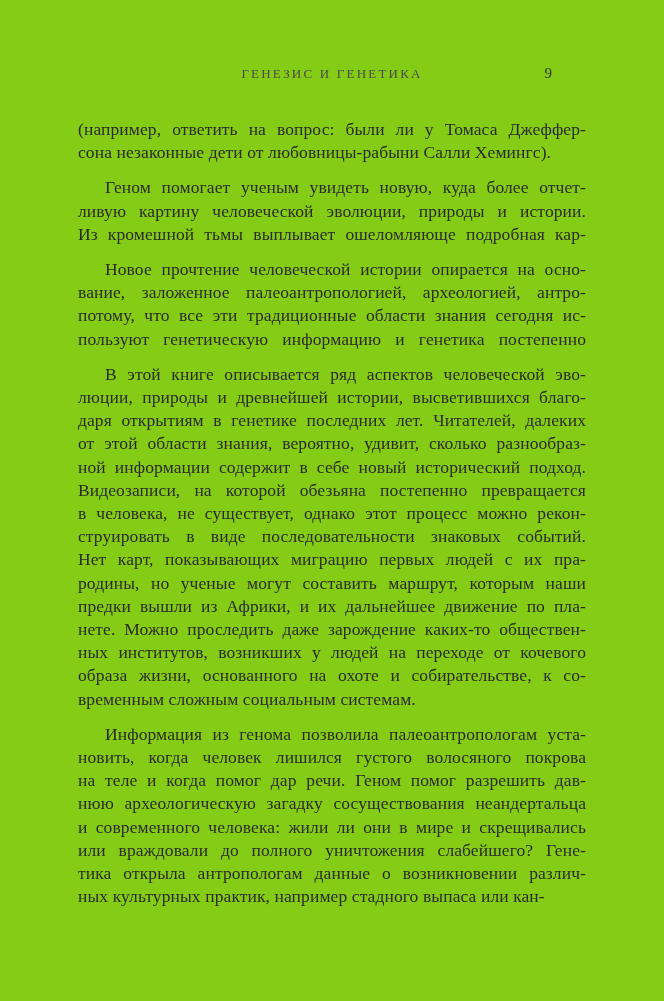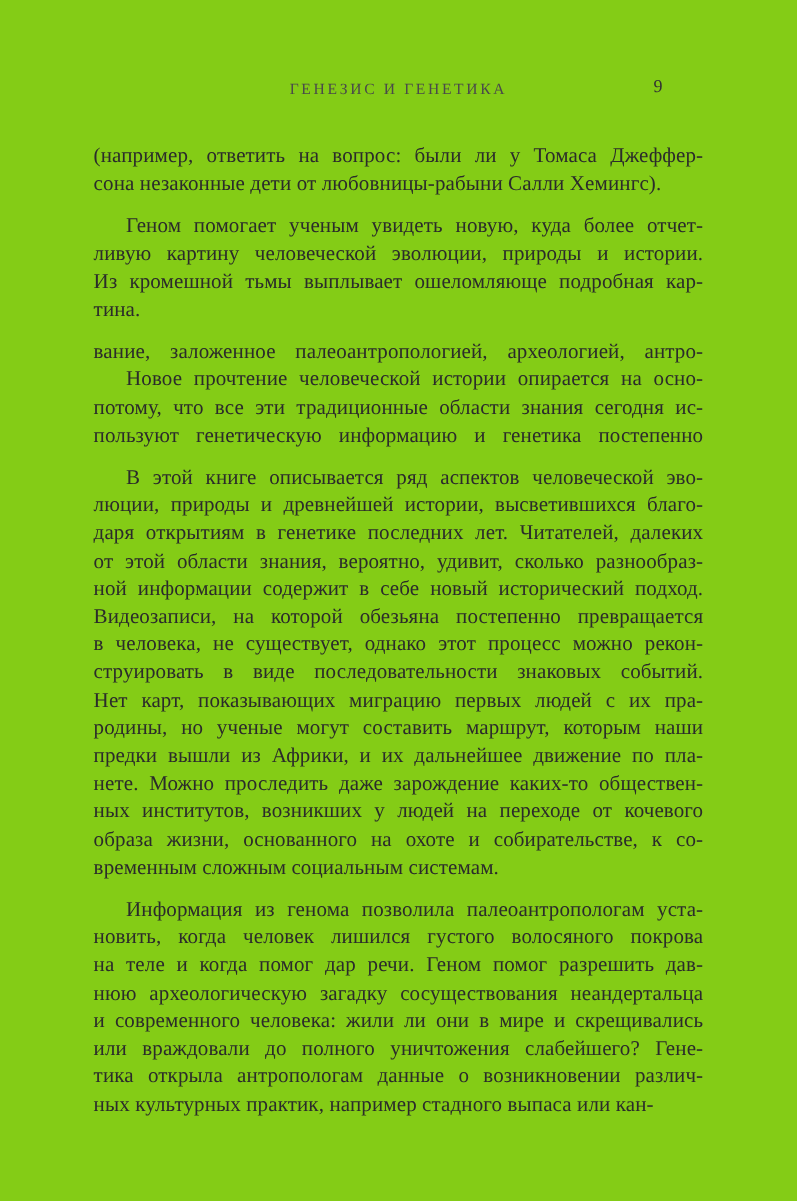--- a/index.html
+++ b/index.html
@@ -76,25 +76,24 @@
   </header>
   <main class="text-block">
       <div class="paragraph">
         <div class="line first">(например, ответить на вопрос: были ли у Томаса Джеффер-</div>
         <div class="line last">сона незаконные дети от любовницы-рабыни Салли Хемингс).</div>
       </div>
       <div class="paragraph indented">
         <div class="line first">Геном помогает ученым увидеть новую, куда более отчет-</div>
         <div class="line">ливую картину человеческой эволюции, природы и истории.</div>
         <div class="line">Из кромешной тьмы выплывает ошеломляюще подробная кар-</div>
-        <div class="line last">тина.</div>
       </div>
       <div class="paragraph indented">
+        <div class="line first">Новое прочтение человеческой истории опирается на осно-</div>
         <div class="line">вание, заложенное палеоантропологией, археологией, антро-</div>
-        <div class="line first">Новое прочтение человеческой истории опирается на осно-</div>
         <div class="line">потому, что все эти традиционные области знания сегодня ис-</div>
         <div class="line">пользуют генетическую информацию и генетика постепенно</div>
       </div>
       <div class="paragraph indented">
         <div class="line first">В этой книге описывается ряд аспектов человеческой эво-</div>
         <div class="line">люции, природы и древнейшей истории, высветившихся благо-</div>
         <div class="line">даря открытиям в генетике последних лет. Читателей, далеких</div>
         <div class="line">от этой области знания, вероятно, удивит, сколько разнообраз-</div>
         <div class="line">ной информации содержит в себе новый исторический подход.</div>
         <div class="line">Видеозаписи, на которой обезьяна постепенно превращается</div>

